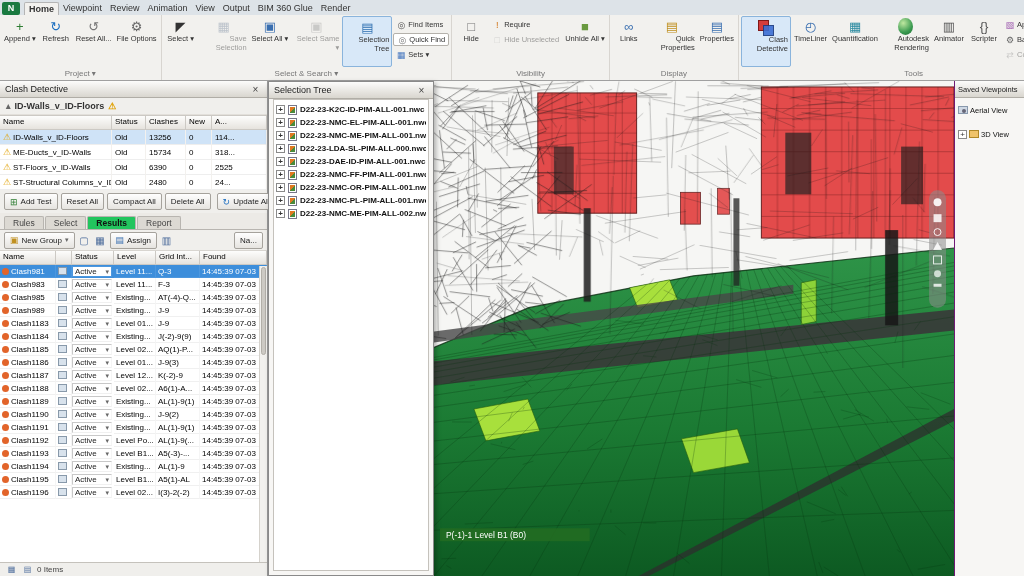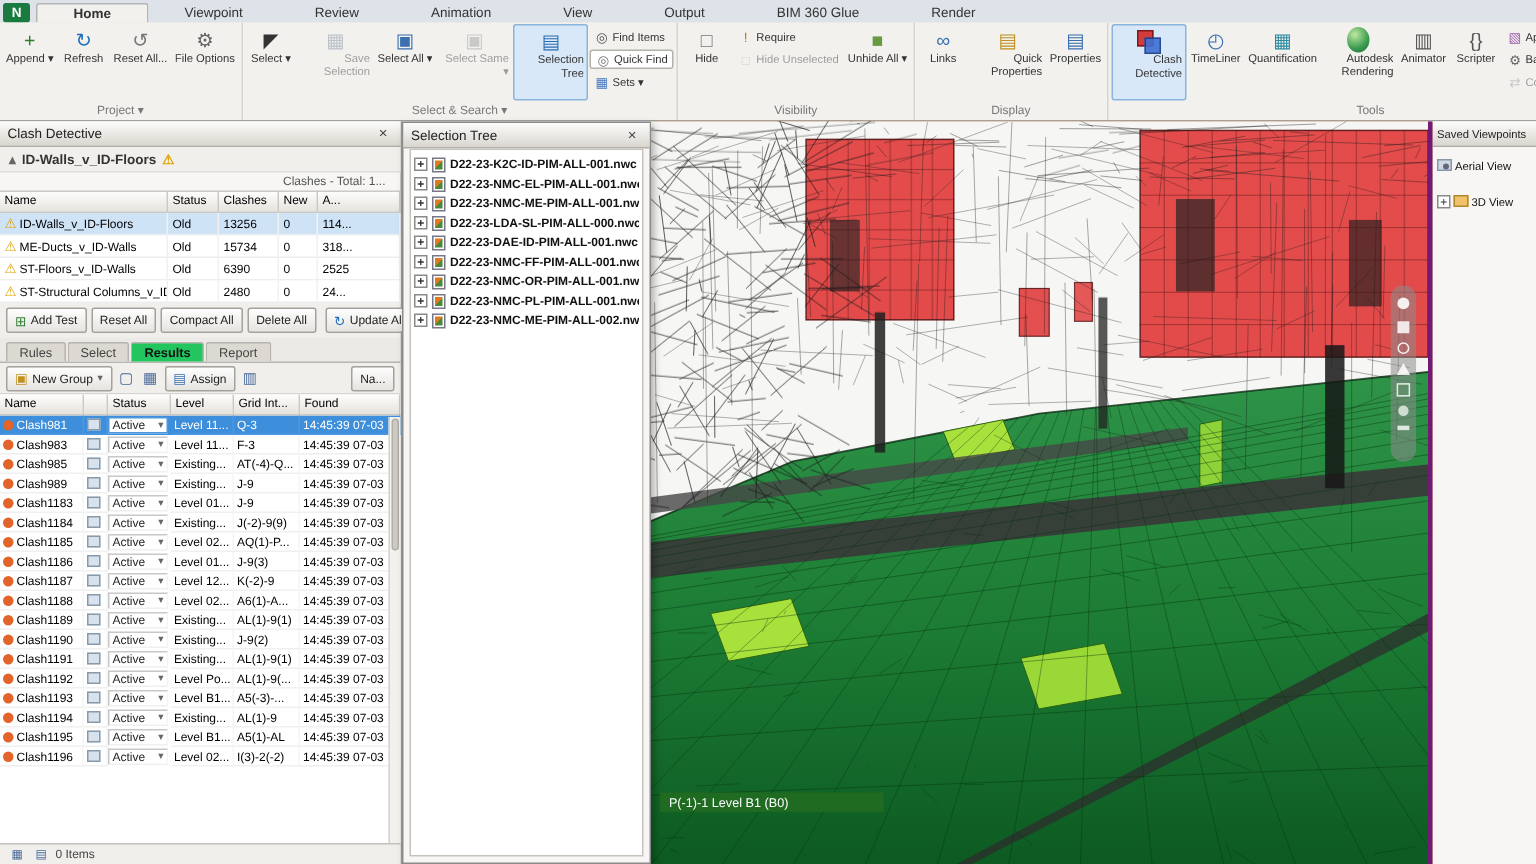--- a/index.html
+++ b/index.html
@@ -1,21 +1,21 @@
 <!DOCTYPE html>
 <html><head>
 <meta charset="utf-8">
 <style>
 *{box-sizing:border-box;margin:0;padding:0}
 html,body{width:1024px;height:576px;overflow:hidden;font-family:"Liberation Sans",sans-serif;background:#e8e6e2}
 .screen{width:1024px;height:576px;display:flex;flex-direction:column}
 
 .tabs-row{height:15px;background:#dde3e8;display:flex;align-items:flex-end;padding-left:2px}
 .app-logo{width:18px;height:13px;background:#1a7a40;color:#fff;font-size:9px;font-weight:bold;text-align:center;line-height:13px;margin-right:4px;border-radius:2px}
-.ribbon-tab{font-size:9px;color:#333;padding:1px 24px;white-space:nowrap;cursor:default}
+.ribbon-tab{font-size:9px;color:#333;padding:1px 4px;white-space:nowrap;cursor:default}
 .ribbon-tab.active{background:#f2f1ee;border:1px solid #b5b5b5;border-bottom:0;border-radius:2px 2px 0 0;font-weight:bold}
 
 .ribbon{height:66px;background:#f2f1ee;border-bottom:1px solid #a0a0a0;display:flex;overflow:hidden}
 #ribbon-groups{display:flex;width:100%}
 .rgroup{display:flex;flex-direction:column;border-right:1px solid #d8d5d0;min-width:0;flex:none}
 .rg-items{flex:1;display:flex;align-items:stretch;padding:1px 2px;gap:1px}
 .rg-stack{display:flex;flex-direction:column;justify-content:flex-start;gap:2px;padding-top:2px}
 .rg-label{height:12px;text-align:center;font-size:8px;color:#777;line-height:12px;white-space:nowrap;padding:0 4px}
 .bb{display:flex;flex-direction:column;align-items:center;min-width:34px;max-width:50px;padding:2px 2px 0;border-radius:2px;cursor:default}
 .bb .bi{height:17px;display:flex;align-items:center;justify-content:center;font-size:13px}
@@ -67,21 +67,21 @@
 .cd-footer{height:14px;border-top:1px solid #c5c2bc;background:#f0efec;display:flex;align-items:center;gap:3px;padding:0 5px;font-size:8px;color:#444;flex:none}
 
 .tree-panel{width:166px;border:1px solid #8a8a8a;background:#f7f6f4;display:flex;flex-direction:column;box-shadow:2px 2px 5px rgba(0,0,0,.3);z-index:5;flex:none}
 .tree-select{margin:3px 4px;height:16px;border:1px solid #9aa7b8;background:#fff;font-size:8.5px;display:flex;align-items:center;justify-content:space-between;padding:0 4px;color:#222;flex:none}
 .tree-list{flex:1;background:#fff;margin:0 4px 4px;border:1px solid #c5c2bc;overflow:hidden;padding:3px 2px}
 .titem{display:flex;align-items:center;gap:3px;height:13px;font-size:8px;font-weight:bold;color:#111;white-space:nowrap;overflow:hidden}
 .expander{width:9px;height:9px;border:1px solid #8a8a8a;background:#fff;font-size:8px;line-height:7px;text-align:center;color:#333;flex:none}
 .ficon{width:9px;height:10px;background:#fff;border:1px solid #778;position:relative;flex:none}
 .ficon::after{content:"";position:absolute;left:1px;top:1px;right:1px;bottom:1px;background:linear-gradient(135deg,#e07820 50%,#4a8a3a 50%)}
 
-.viewport{flex:1;min-width:0;position:relative;background:#fdba74;border-right:3px solid #701a75}
+.viewport{flex:1;min-width:0;position:relative;background:#f9a8d4;border-right:1px solid #701a75}
 .viewport svg{display:block;width:100%;height:100%}
 
 .vp-panel{width:69px;background:#f7f6f4;display:flex;flex-direction:column;flex:none}
 .vp-title{height:17px;background:linear-gradient(#fcfcfb,#d9d6cf);border-bottom:1px solid #b0ada6;font-size:7.5px;color:#222;display:flex;align-items:center;padding:0 3px;white-space:nowrap;overflow:hidden;flex:none}
 .vp-item{display:flex;align-items:center;gap:2px;height:13px;font-size:7.5px;padding:12px 3px;white-space:nowrap;overflow:hidden;color:#111}
 .cam-ic{width:10px;height:8px;background:#cfd8e4;border:1px solid #8898ac;position:relative;flex:none}
 .cam-ic::after{content:"";position:absolute;left:3px;top:1.5px;width:4px;height:4px;border-radius:50%;background:#667}
 .folder-ic{width:10px;height:8px;background:#f0c36a;border:1px solid #b08828;flex:none}
 </style>
 </head>
@@ -256,21 +256,20 @@
     <div class="clash-panel">
       <div class="ptitle">
         <span>Clash Detective</span>
         <span class="pt-x">×</span>
       </div>
       <div class="cd-section">
         <span style="color:#666">▴</span>
         <span style="overflow:hidden;white-space:nowrap">ID-Walls_v_ID-Floors</span>
         <span class="warn">⚠</span>
       </div>
-      <div class="cd-summary">Clashes - Total: 1...</div>
       <div id="tests-head" class="tests-head">
           <span>Name</span>
           <span>Status</span>
           <span>Clashes</span>
           <span>New</span>
           <span>A...</span>
         </div>
       <div id="tests-body">
           <div class="tests-row selected">
             <span class="name-cell">

